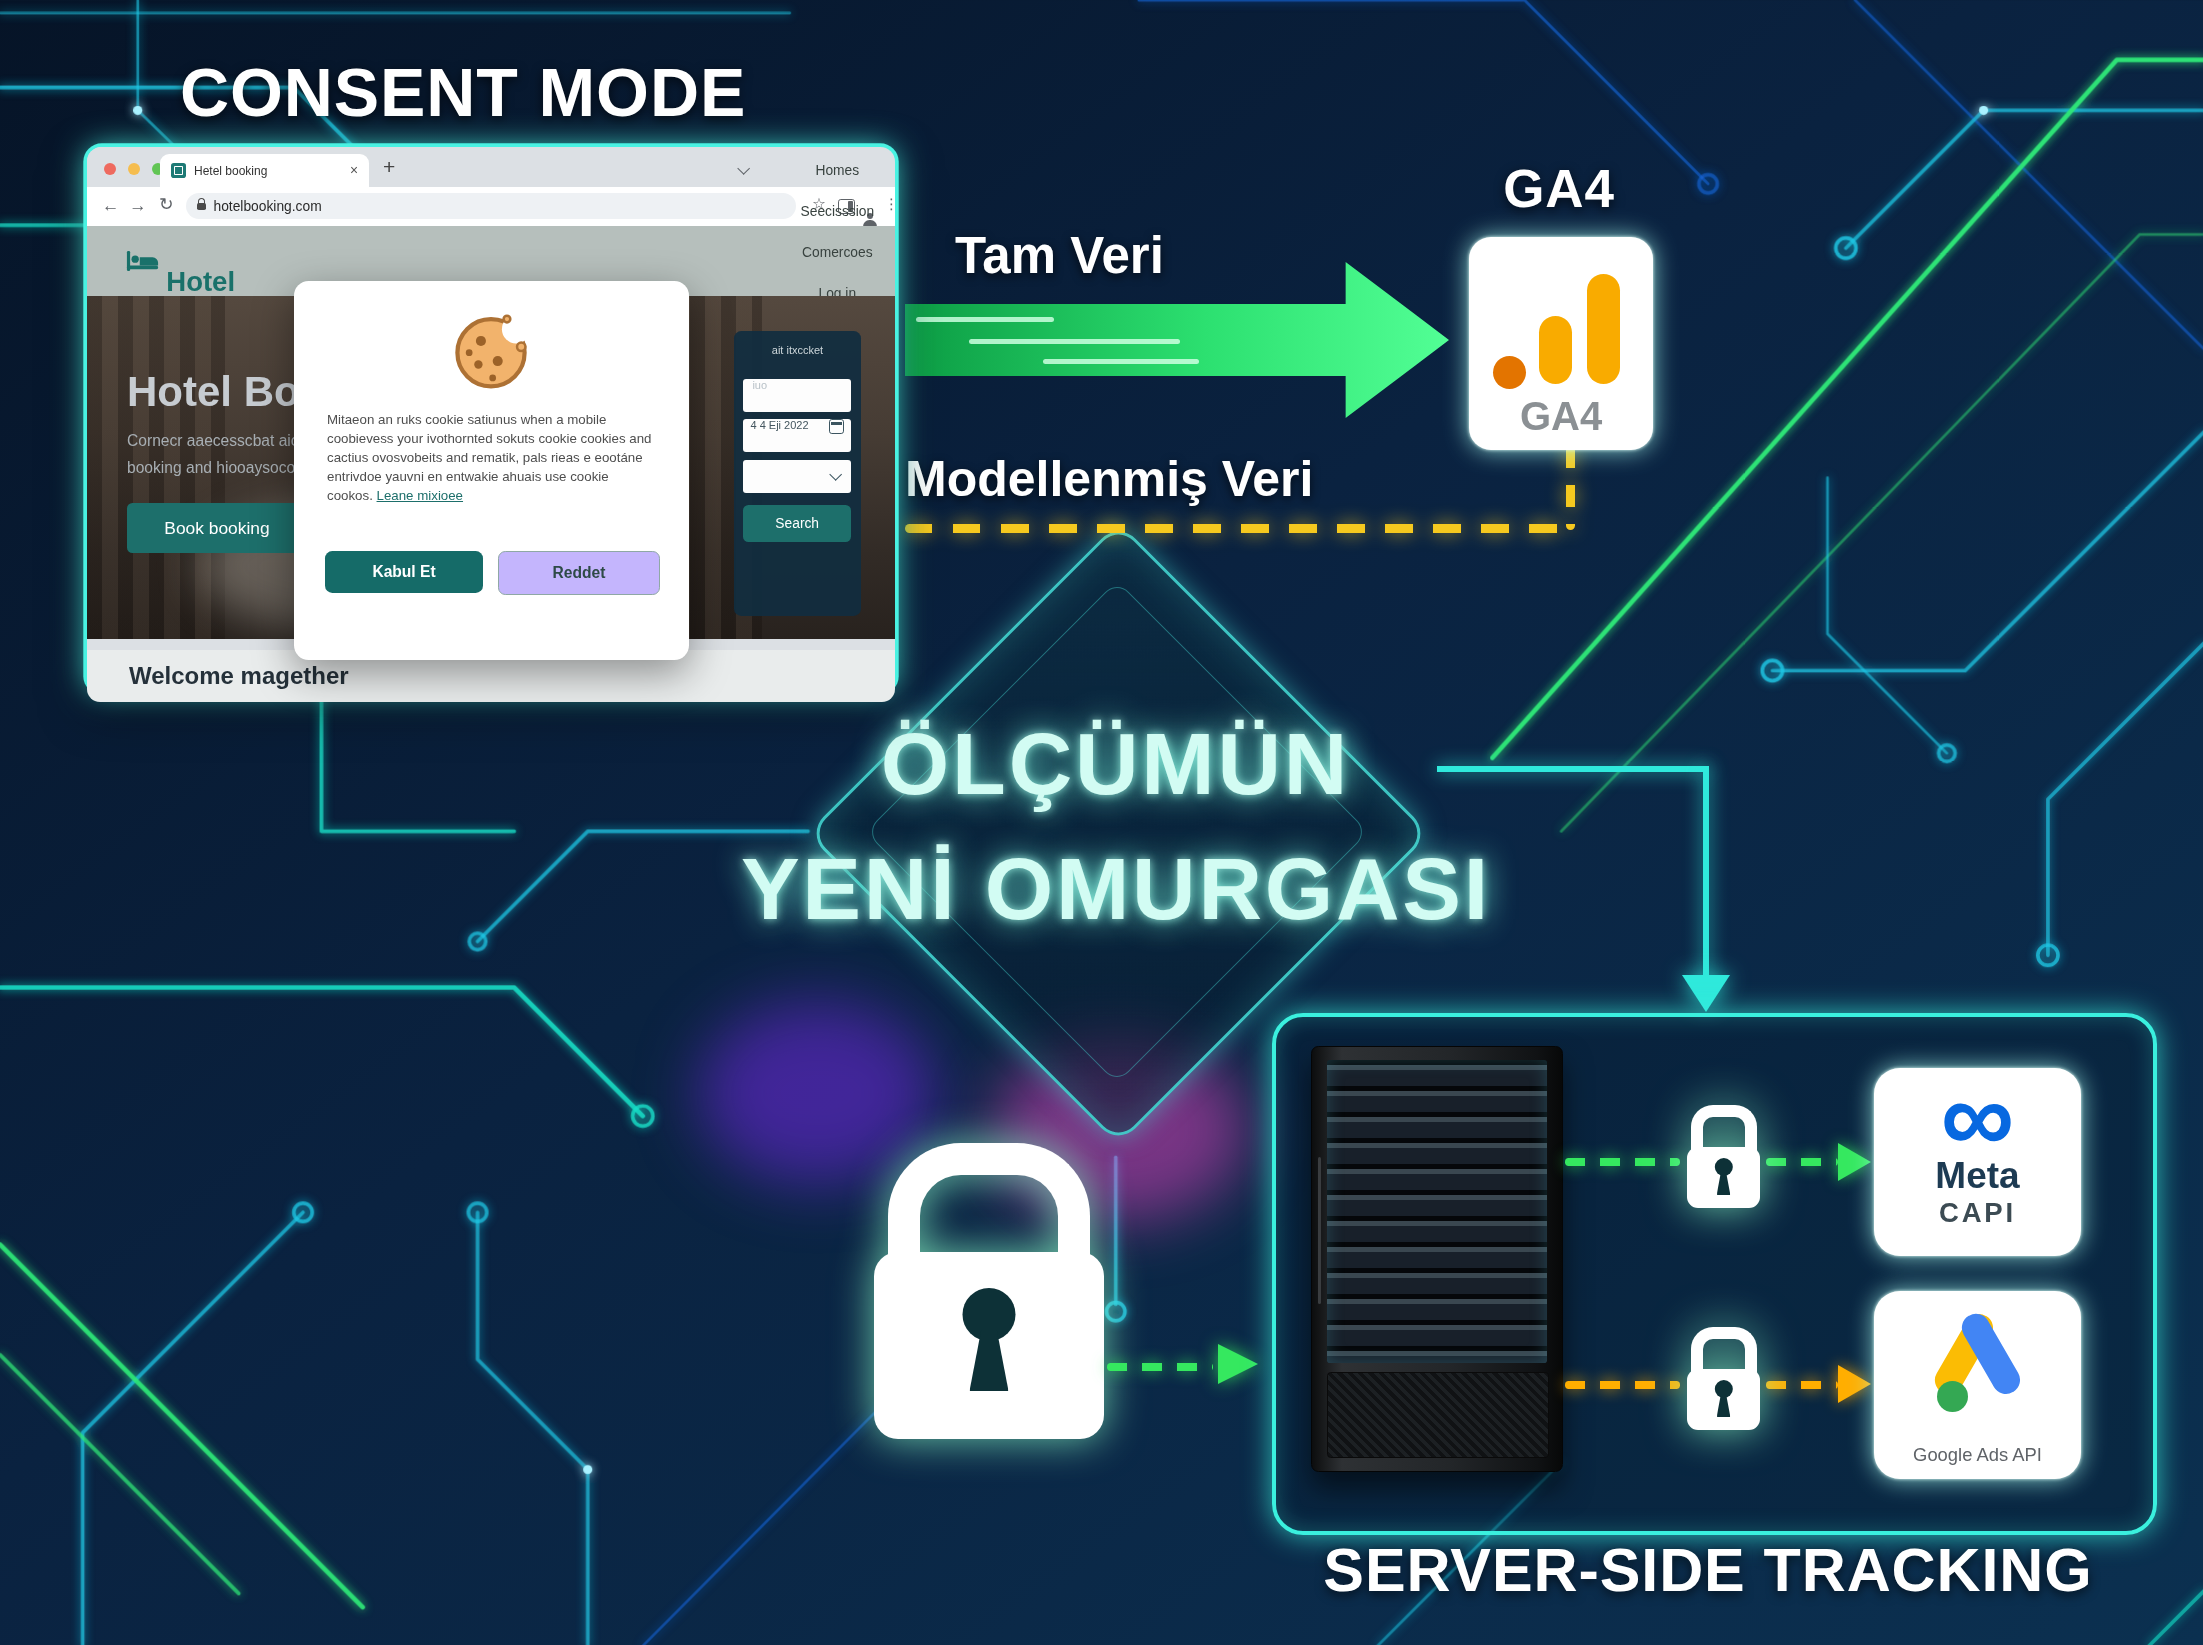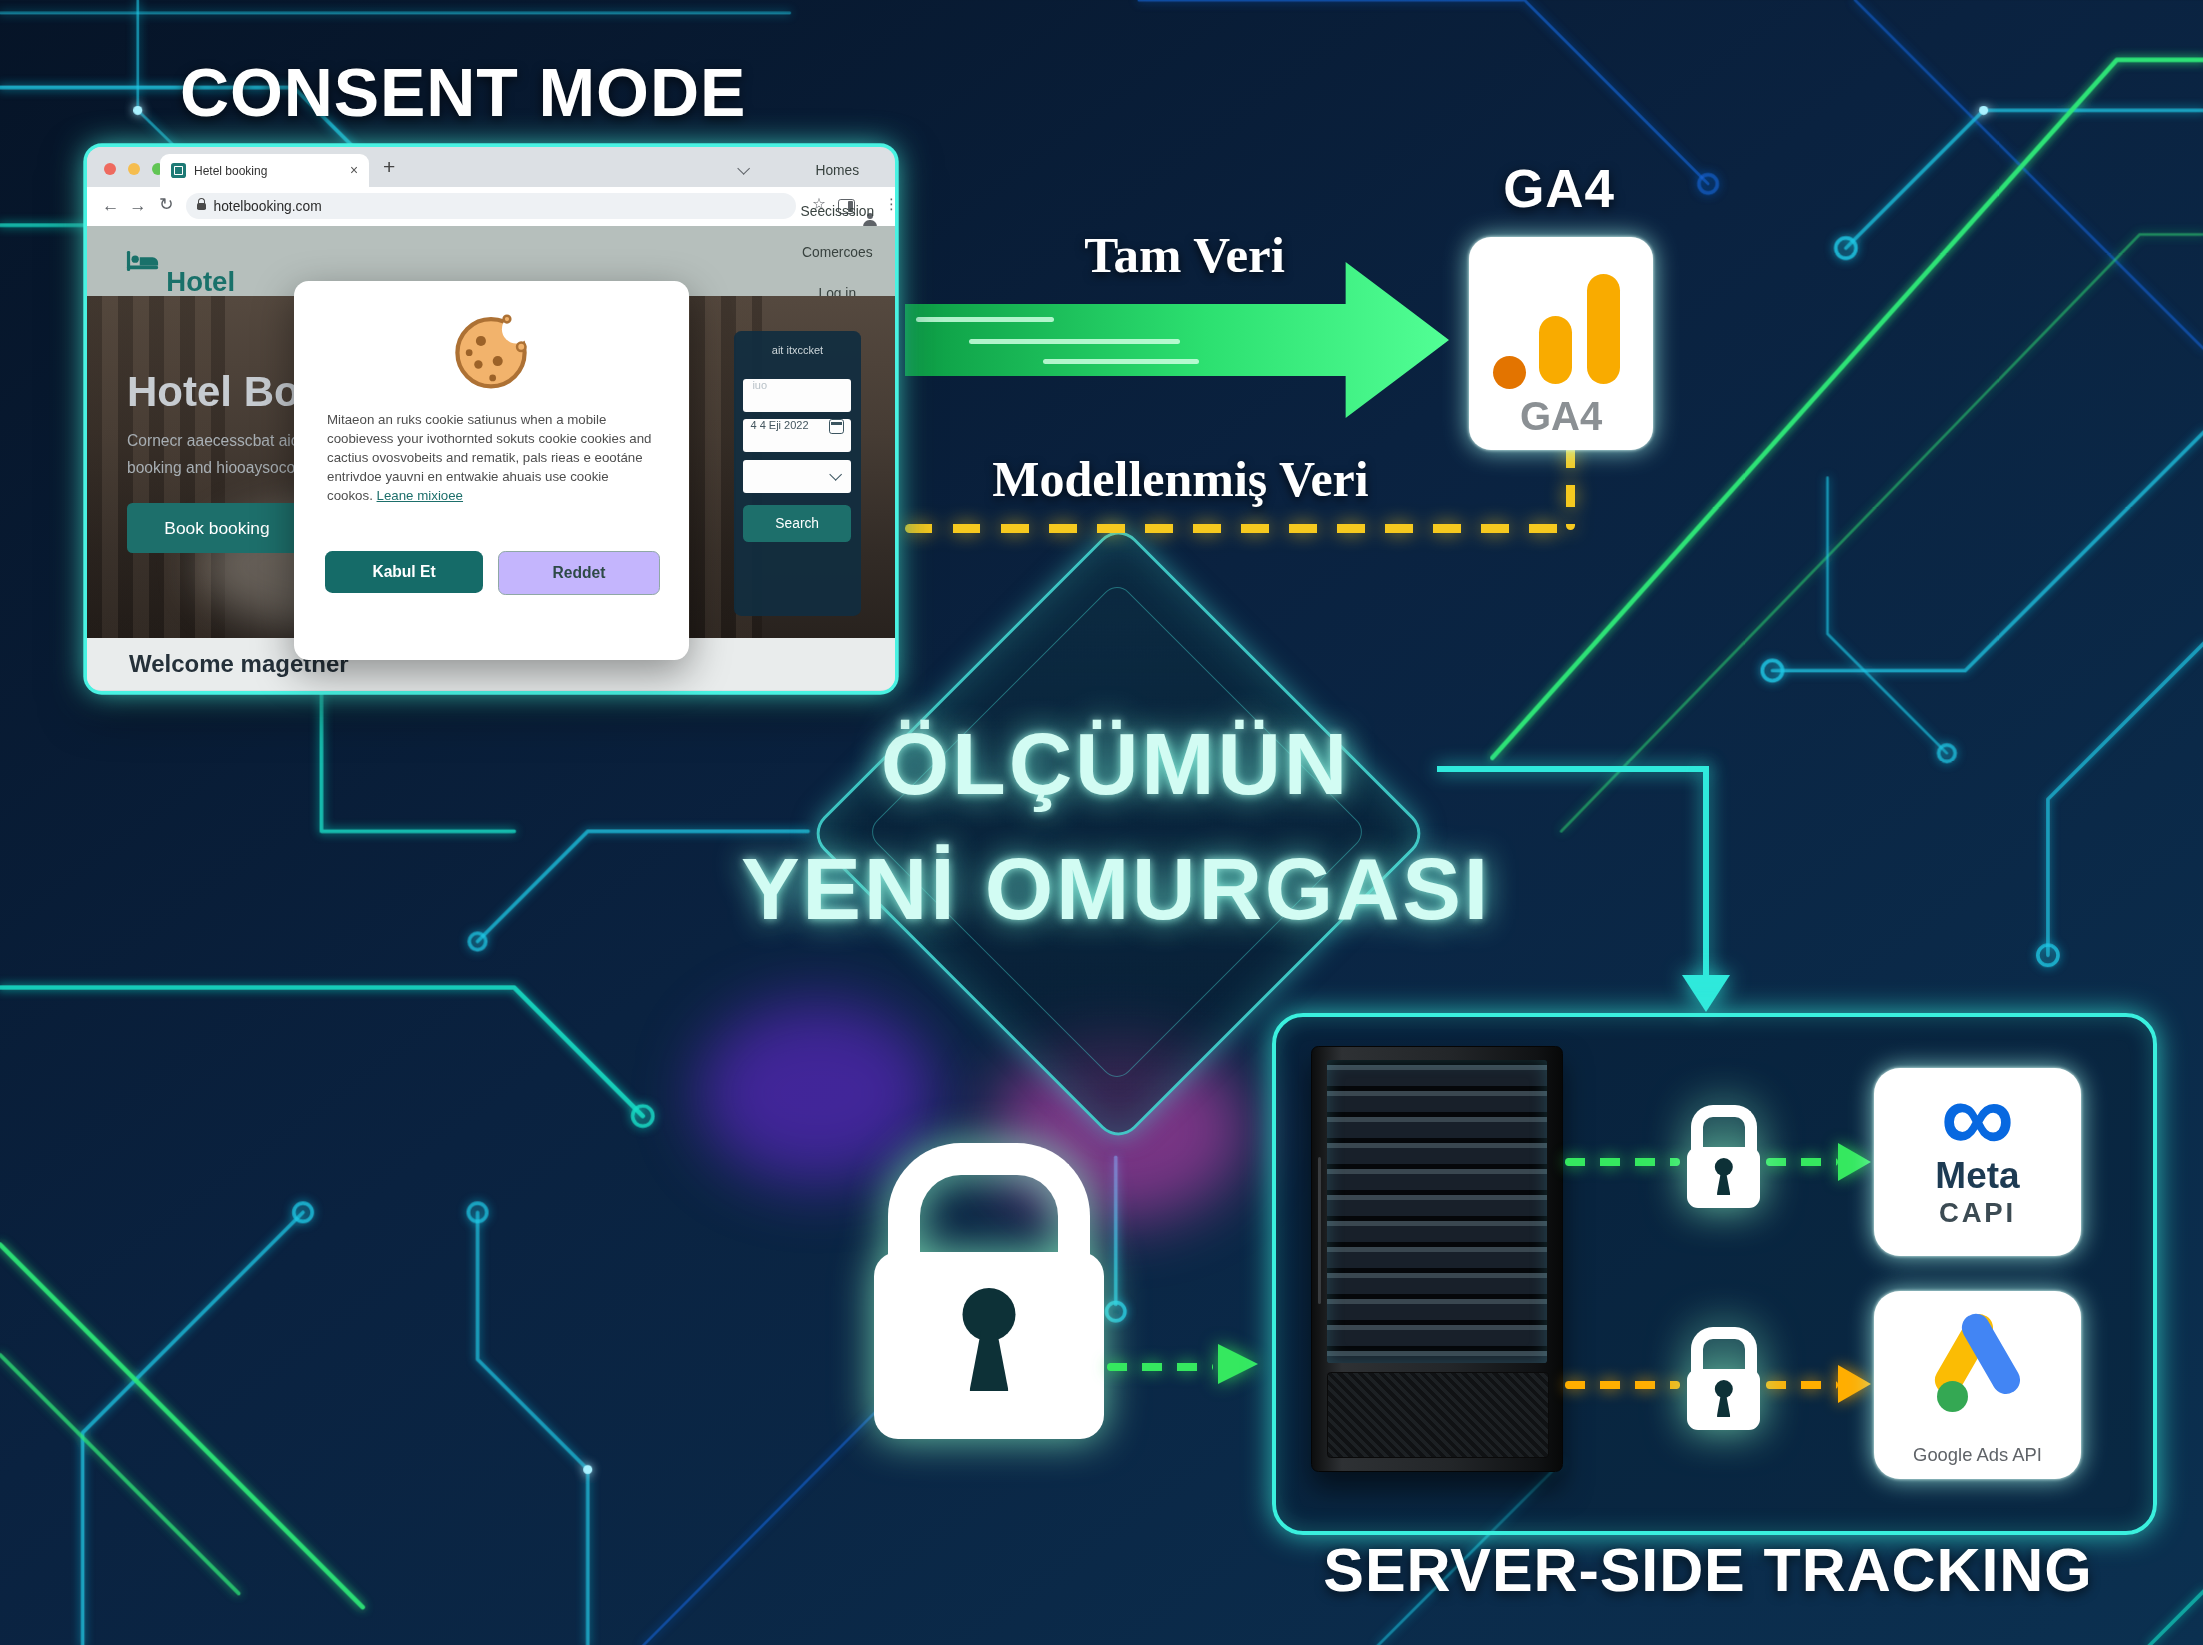--- a/index.html
+++ b/index.html
@@ -6,21 +6,21 @@
   .stage{position:relative;width:2204px;height:1646px;overflow:hidden;
          font-family:"Liberation Sans",sans-serif;background:#081a30;}
   .abs{position:absolute;}
   svg.bg{position:absolute;left:0;top:0;z-index:0;}
   .glowblob{position:absolute;border-radius:50%;filter:blur(31px);z-index:1;}
 
   
   .bigtitle{color:#fff;font-weight:bold;text-shadow:0 2.8px 11px rgba(0,0,0,.65);letter-spacing:0.9px;}
   .neon-center{color:#d2fcf3;font-weight:bold;text-align:center;letter-spacing:2.8px;
     text-shadow:0 0 31px rgba(120,255,231,.95),0 0 9.2px rgba(190,255,244,.8),0 3.7px 13px rgba(0,40,50,.6);}
-  .flow-label{color:#fff;font-weight:bold;text-align:center;text-shadow:0 2.8px 9.2px rgba(0,0,0,.7);font-family:Liberation Serif, serif;}
+  .flow-label{color:#fff;font-weight:bold;text-shadow:0 2.8px 9.2px rgba(0,0,0,.7);}
 
   
   .green-arrow{background:linear-gradient(90deg,#0c9c44,#2ce070 55%,#52ff95);
     clip-path:polygon(0% 27%,81% 27%,81% 0%,100% 50%,81% 100%,81% 73%,0% 73%);
     filter:drop-shadow(0 0 14.7px rgba(70,255,140,.75));}
   .streak{position:absolute;background:rgba(205,255,225,.85);border-radius:2.8px;height:4.6px;}
   .ydash-h{background:repeating-linear-gradient(90deg,#f6c91f 0 27.5px,transparent 27.5px 48px);
     border-radius:4.6px;filter:drop-shadow(0 0 9.2px rgba(246,201,31,.7));}
   .ydash-v{background:repeating-linear-gradient(180deg,#f6c91f 0 22px,transparent 22px 39px);
     border-radius:4.6px;filter:drop-shadow(0 0 9.2px rgba(246,201,31,.7));}
@@ -81,21 +81,21 @@
   .panel-ic{position:relative;width:14.7px;height:13px;border:1.7px solid #5f6368;border-radius:2.8px;}
   .panel-ic::after{content:'';position:absolute;right:0.9px;top:0.9px;bottom:0.9px;width:4.6px;background:#5f6368;border-radius:0.9px;}
   .person{position:relative;width:15.6px;height:15.6px;}
   .person::before{content:'';position:absolute;left:4.6px;top:0;width:6.4px;height:6.4px;border-radius:50%;background:#5f6368;}
   .person::after{content:'';position:absolute;left:0.9px;top:7.3px;width:13.8px;height:7.3px;border-radius:7.3px 7.3px 1.8px 1.8px;background:#5f6368;}
   .siteheader{position:absolute;background:#b6bfbc;display:flex;align-items:center;}
   .sitenav{display:flex;align-items:center;gap:26px;color:#38423f;font-size:13.8px;flex-direction:column;}
   .btn-teal{background:#1d6f6b;color:#fff;border-radius:7.3px;display:flex;align-items:center;justify-content:center;}
   .hero{position:absolute;overflow:hidden;background:linear-gradient(180deg,#55493f,#463c34 40%,#322b26 75%,#28221e);}
   .curtain{position:absolute;background:repeating-linear-gradient(90deg,rgba(20,14,10,.55) 0 14.7px,rgba(80,66,54,.45) 14.7px 31px);}
-  .welcome{position:absolute;background:#e9ecec;border-radius:0 0 13px 13px;display:flex;align-items:center;}
+  .welcome{position:absolute;background:#e9ecec;border-radius:0 0 13px 13px;display:flex;align-items:center;margin-top:12px;}
   .bpanel{position:absolute;background:rgba(17,45,64,.93);border-radius:7.3px;}
   .binput{position:absolute;background:#fdfdfd;border-radius:3px;display:flex;align-items:flex-start;}
   .cal{position:relative;width:13px;height:13px;border:1.6px solid #3c5560;border-radius:2.8px;}
   .cal::before{content:'';position:absolute;left:0.9px;right:0.9px;top:1.8px;height:2.8px;background:#3c5560;}
 
   
   .dialog{background:#fff;border-radius:14.7px;z-index:8;box-shadow:0 13px 40px rgba(0,0,0,.4);}
   .dlg-text{color:#4e4e4e;font-size:13.3px;line-height:19px;}
   .dlg-link{color:#1d6f6b;text-decoration:underline;}
   .btn-outline{background:#c4b5fd;border:1.8px solid #8fa8a5;color:#2e4a47;border-radius:7.3px;

